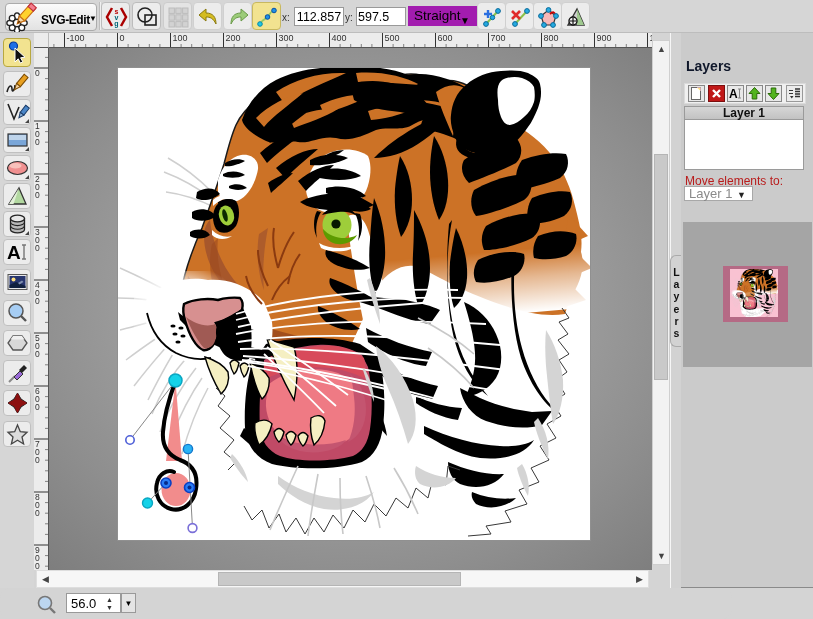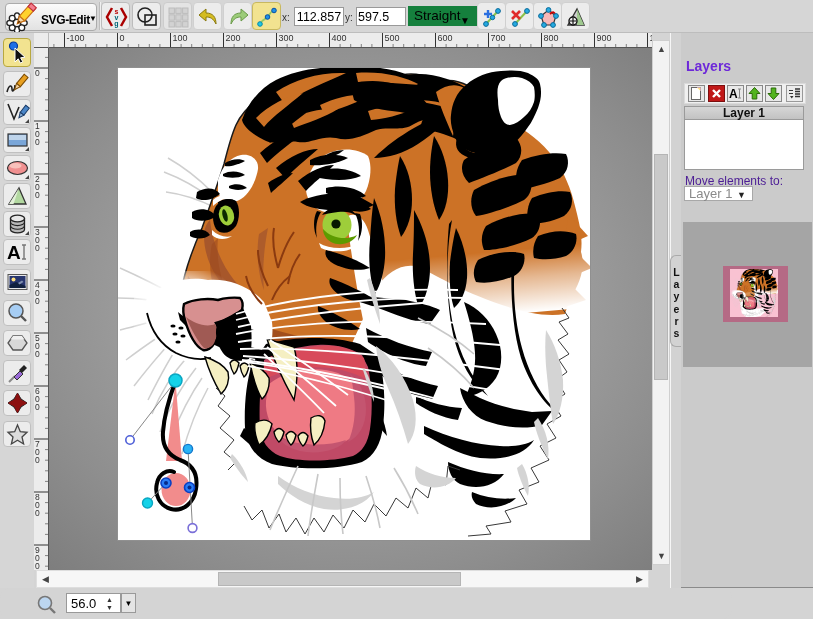--- a/index.html
+++ b/index.html
@@ -9,21 +9,21 @@
  border:1px solid #bcbcbc;border-radius:4px;}
 .tbtn svg{position:absolute;left:2px;top:2px;}
 #logobtn{position:absolute;left:5px;top:3px;width:92px;height:28px;background:linear-gradient(#fbfbfb,#e2e2e2);
  border:1px solid #ababab;border-radius:4px;}
 #logotxt{position:absolute;left:35px;top:9px;font-size:12px;font-weight:bold;color:#000;white-space:nowrap;letter-spacing:-0.4px;}
 #logocaret{position:absolute;left:83px;top:10px;font-size:8px;color:#000;}
 .sep{position:absolute;top:2px;width:2px;height:28px;border-left:1px solid #bdbdbd;border-right:1px solid #efefef;}
 .lab{position:absolute;top:12px;font-size:10px;color:#333;}
 .tinput{position:absolute;top:7px;width:50px;height:19px;border:1px solid #999;background:#fff;
  font-size:12.5px;font-family:"Liberation Sans",sans-serif;padding:1px 1px;color:#000;}
-#segsel{position:absolute;left:408px;top:6px;width:69px;height:20px;background:#15803d;font-size:13.5px;color:#000;padding-left:6px;line-height:20px;white-space:nowrap;}
+#segsel{position:absolute;left:408px;top:6px;width:69px;height:20px;background:#a21caf;font-size:13.5px;color:#000;padding-left:6px;line-height:20px;white-space:nowrap;}
 #segsel .car{position:absolute;right:7px;top:5px;font-size:10px;}
 
 #leftbar{left:0;top:33px;width:34px;height:555px;background:#d6d6d6;}
 .ltbtn{position:absolute;left:3px;width:28px;height:26px;background:#ececec;
  border:1px solid #c0c0c0;border-radius:4px;}
 .ltbtn svg{position:absolute;left:1px;top:0px;}
 .flyout:after{content:"";position:absolute;right:1px;bottom:1px;border-left:4px solid transparent;border-bottom:4px solid #444;}
 
 #workspace{left:49px;top:48px;width:603px;height:522px;overflow:hidden;
  background:radial-gradient(ellipse 470px 390px at 305px 256px,#a9a9a9 0%,#a0a0a0 40%,#8e8e8e 70%,#7d7d7d 95%,#787878 100%);}
@@ -35,27 +35,27 @@
 #vscroll{left:652px;top:40px;width:18px;height:525px;background:#f2f2f2;border:1px solid #cfcfcf;}
 #vthumb{position:absolute;left:1px;top:113px;width:14px;height:226px;background:#c9c9c9;border:1px solid #b5b5b5;}
 #hscroll{left:36px;top:570px;width:613px;height:18px;background:#f7f7f7;border:1px solid #dedede;}
 #hthumb{position:absolute;left:181px;top:1px;width:243px;height:14px;background:#c9c9c9;border:1px solid #b5b5b5;}
 .sbarrow{position:absolute;font-size:9px;color:#444;}
 
 #sidestrip{left:670px;top:33px;width:11px;height:555px;background:#d2d2d2;border-left:1px solid #f6f6f6;}
 #sidetab{position:absolute;left:-1px;top:222px;width:12px;height:92px;background:#d2d2d2;border:1px solid #aaa;border-right:none;border-radius:6px 0 0 6px;
  font-size:10.5px;font-weight:bold;color:#111;text-align:center;line-height:12.2px;padding-top:10px;}
 #sidebar{left:681px;top:33px;width:132px;height:555px;background:#cbcbcb;border-bottom:1px solid #8a8a8a;}
-#layers-title{position:absolute;left:5px;top:25px;font-size:14px;font-weight:bold;color:#6d28d9;}
+#layers-title{position:absolute;left:5px;top:25px;font-size:14px;font-weight:bold;color:#0f172a;}
 #ltools{position:absolute;left:3px;top:50px;width:122px;height:21px;background:#f0f0f0;border:1px solid #dadada;}
 .lbtn{position:absolute;top:1px;width:17px;height:17px;border:1px solid #888;background:#e8e8e8;}
 #llist{position:absolute;left:3px;top:73px;width:120px;height:64px;background:#fff;border:1px solid #9a9a9a;}
 #lhead{height:13px;background:linear-gradient(#d6d6d6,#c2c2c2);border-bottom:1px solid #9a9a9a;
  text-align:center;font-size:12px;font-weight:bold;color:#111;line-height:13px;}
-#movelab{position:absolute;left:4px;top:141px;font-size:12px;color:#4c1d95;}
+#movelab{position:absolute;left:4px;top:141px;font-size:12px;color:#b91c1c;}
 #movesel{position:absolute;left:3px;top:153px;width:69px;height:15px;background:#fff;border:1px solid #a8a8a8;
  font-size:13px;color:#8a8a8a;padding-left:4px;line-height:13px;}
 #graypanel{position:absolute;left:2px;top:189px;width:129px;height:145px;background:#a5a5a5;}
 #thumbrose{position:absolute;left:40px;top:44px;width:65px;height:56px;background:#b56a85;}
 #thumbpink{position:absolute;left:7px;top:3px;width:48px;height:48px;background:#f9c2d2;overflow:visible;}
 #bottombar{left:0;top:588px;width:732px;height:31px;background:#d4d4d4;border-radius:11px;}
 #zoominput{position:absolute;left:66px;top:5px;width:55px;height:20px;border:1px solid #999;background:#fff;font-size:13px;padding:2px 4px;}
 #zoomdrop{position:absolute;left:121px;top:5px;width:15px;height:20px;background:#e4e4e4;border:1px solid #999;font-size:8px;text-align:center;line-height:19px;}
 .spin{position:absolute;left:106px;font-size:7px;color:#333;line-height:7px;}
 </style></head>

